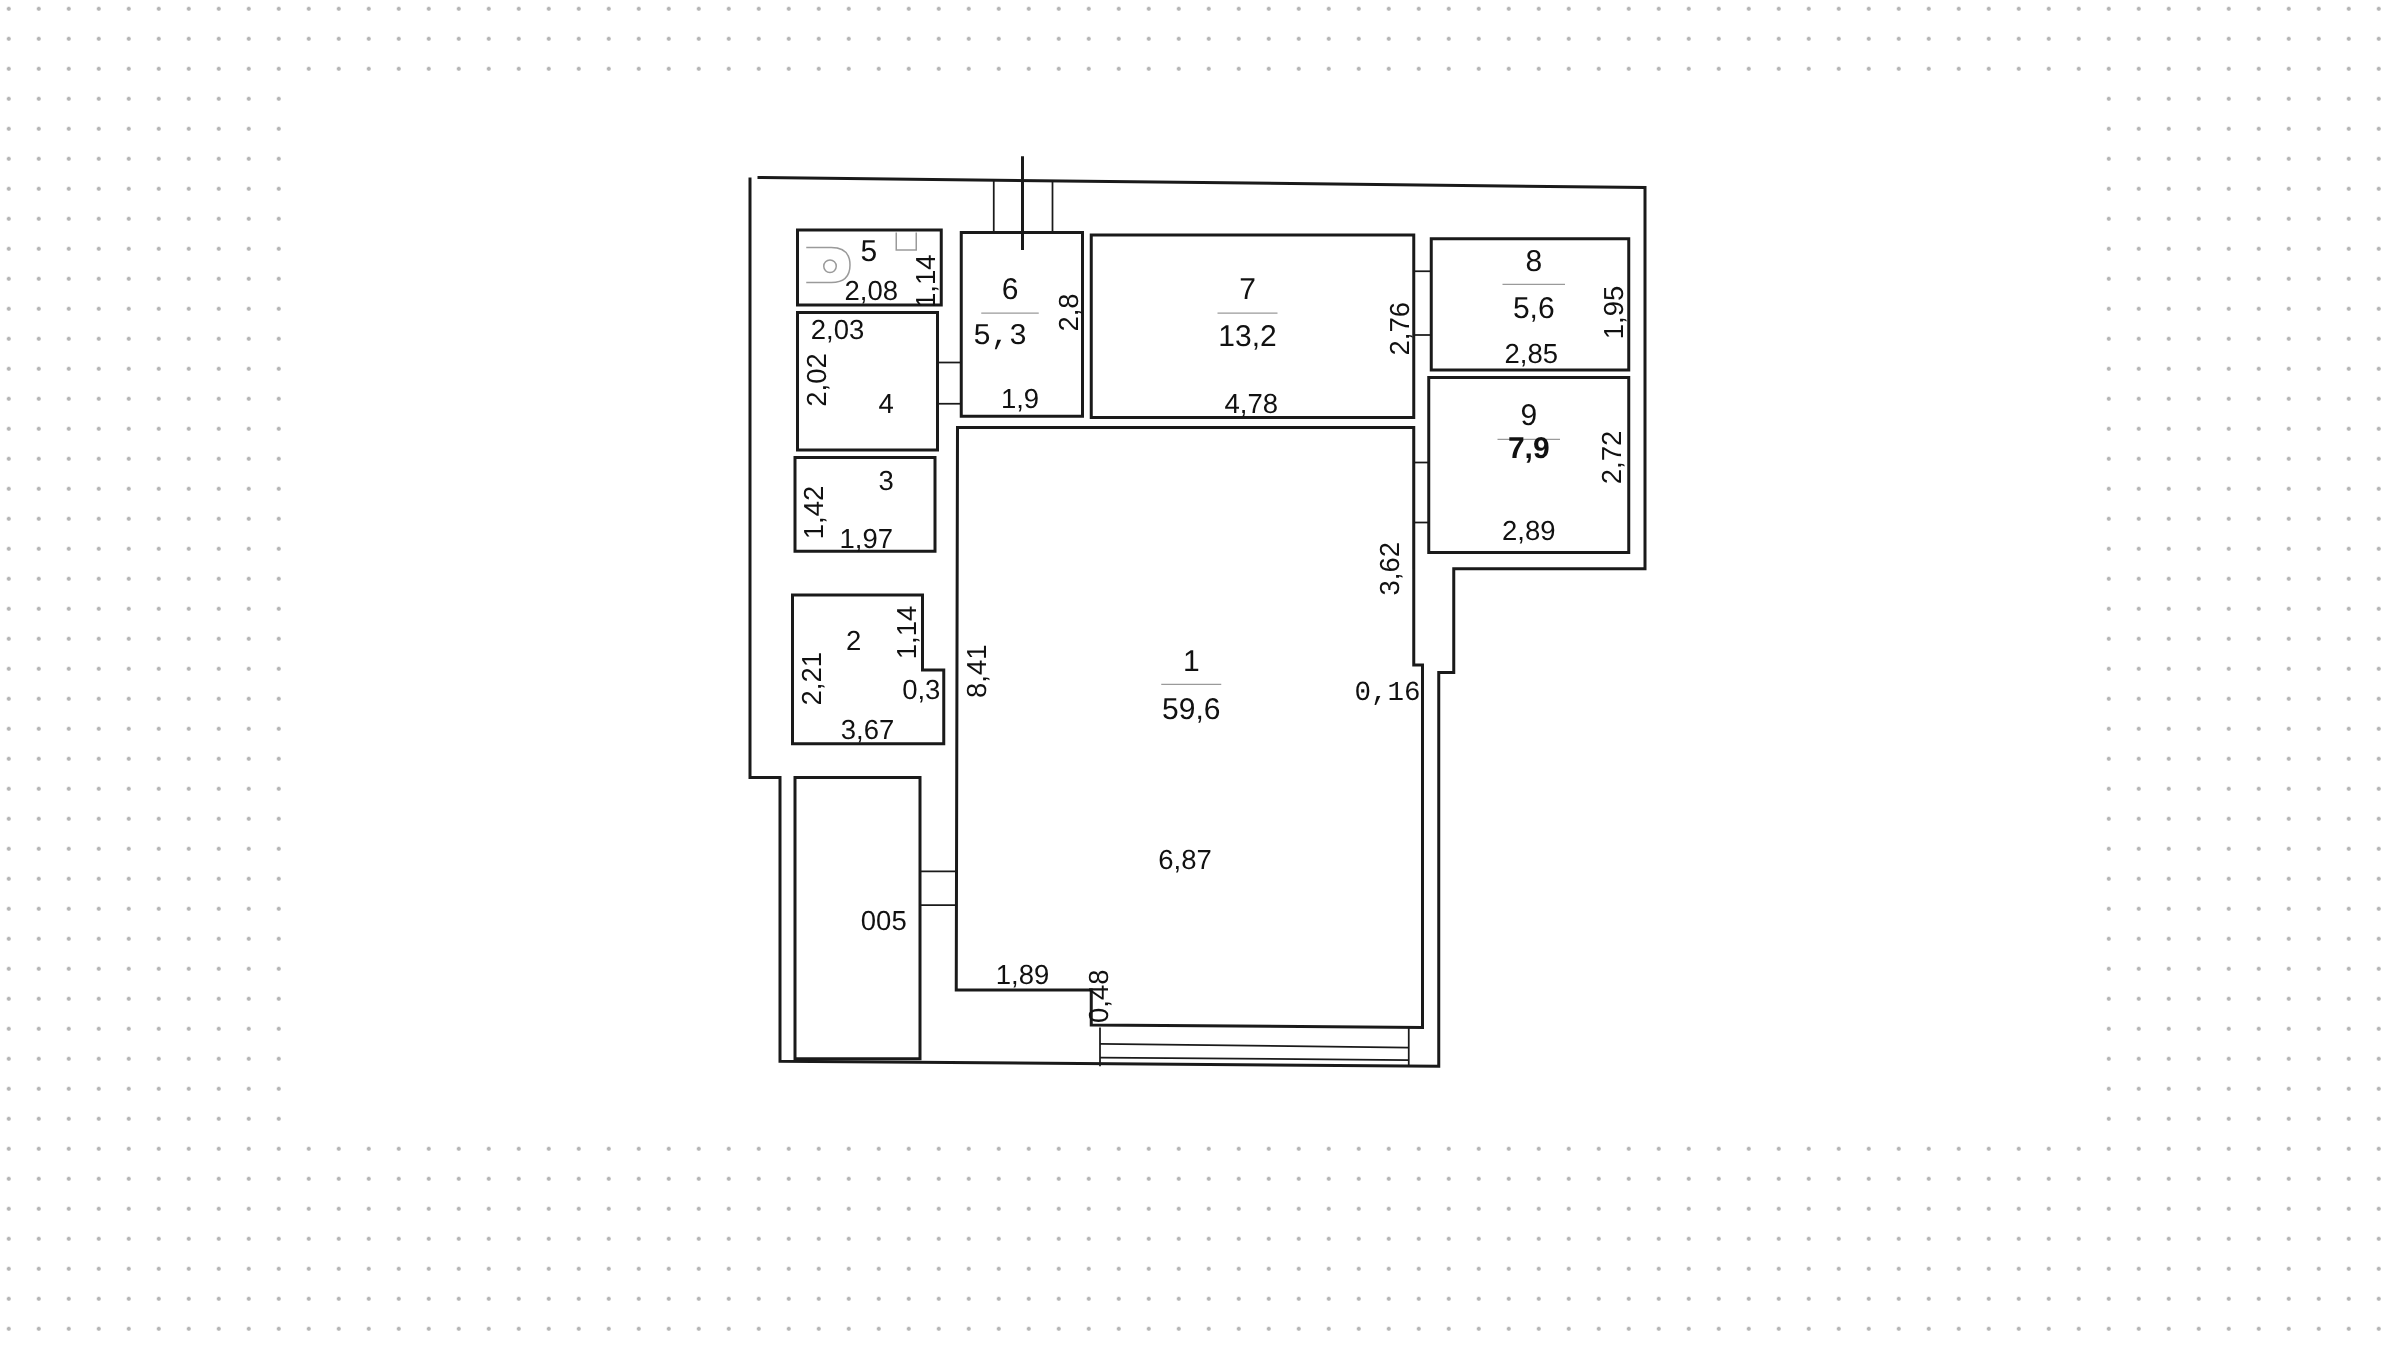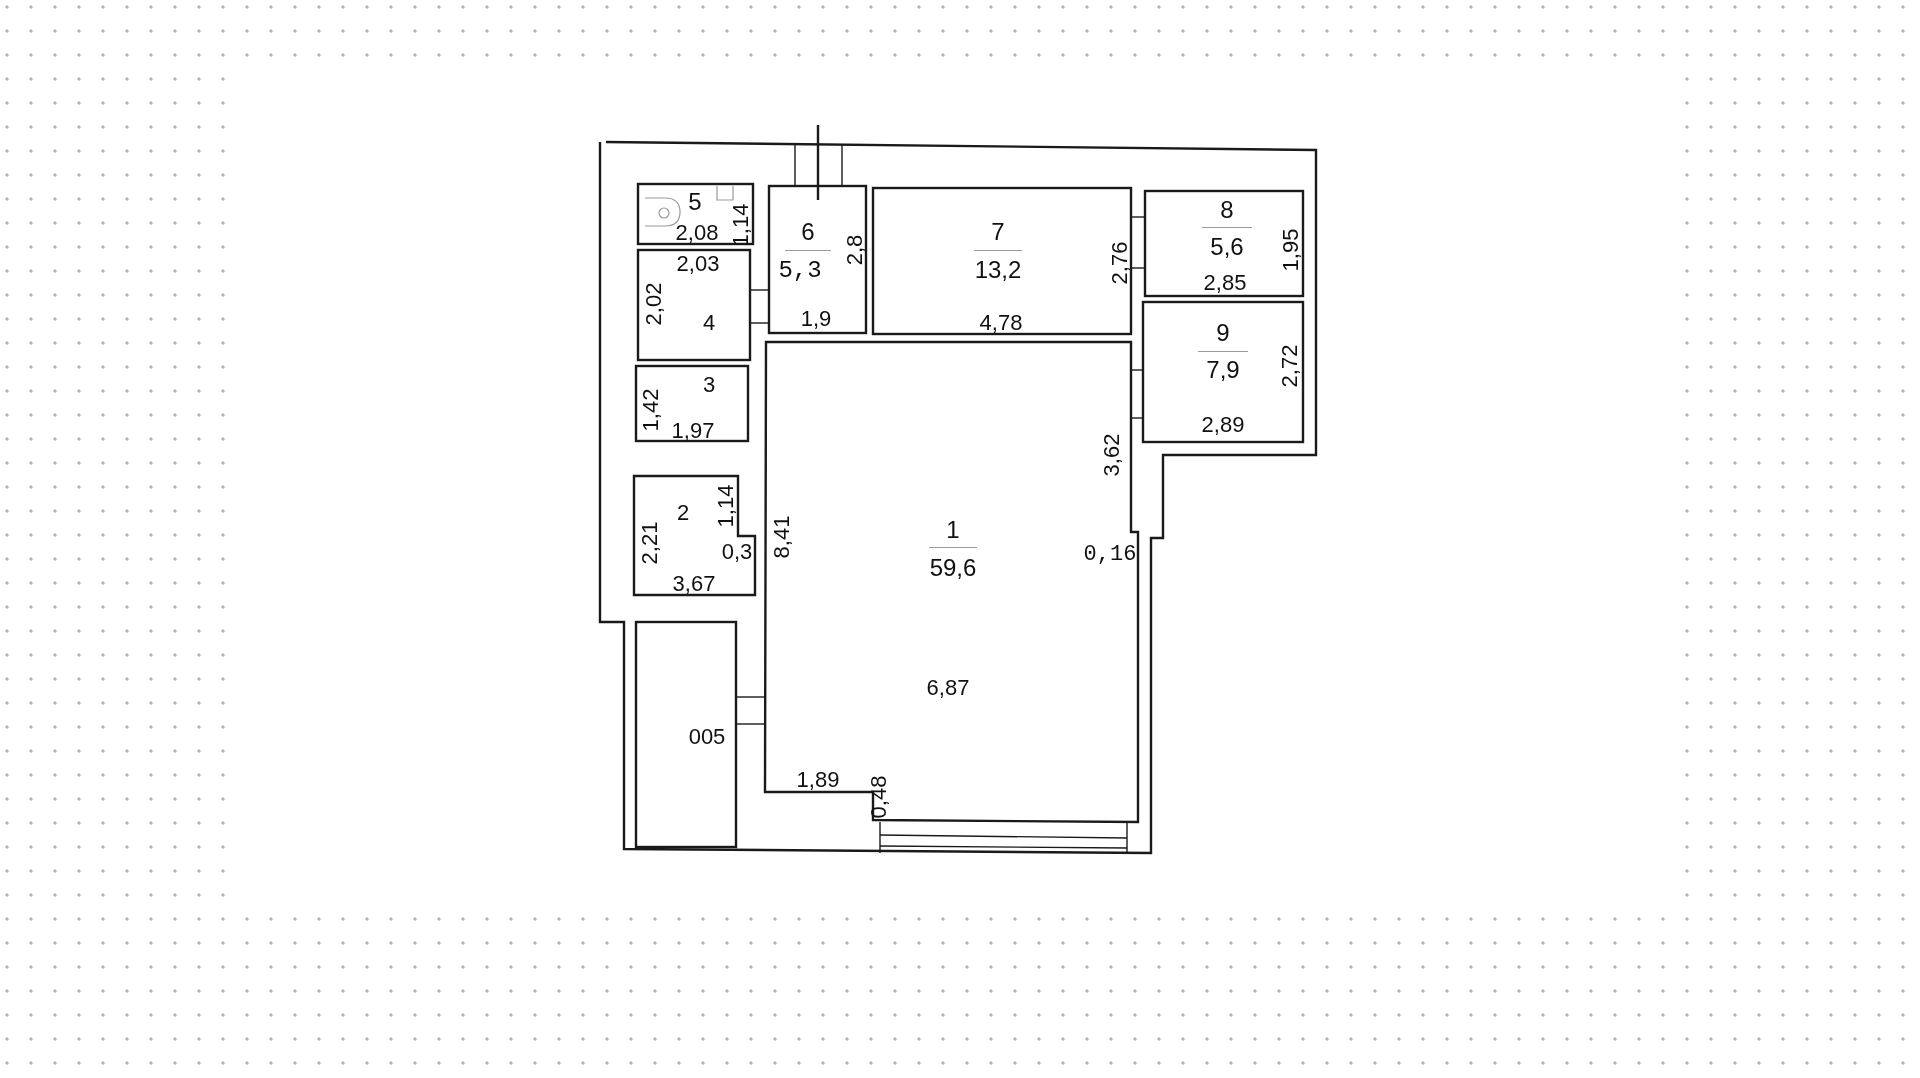--- a/index.html
+++ b/index.html
@@ -88,31 +88,31 @@
 <span class="room-no" style="left:998px;top:232px;">7</span>
 <span class="fraction-line" style="left:998px;top:250px;width:48px;"></span>
 <span class="room-no" style="left:998px;top:270px;">13,2</span>
 
 <span class="room-no" style="left:1227px;top:210px;">8</span>
 <span class="fraction-line" style="left:1227px;top:227px;width:50px;"></span>
 <span class="room-no" style="left:1227px;top:247px;">5,6</span>
 
 <span class="room-no" style="left:1223px;top:333px;">9</span>
 <span class="fraction-line" style="left:1223px;top:351px;width:50px;"></span>
-<span class="room-no" style="left:1223px;top:370px;">7,9</span>
+<span class="room-no" style="left:1223px;top:359px;font-weight:bold;">7,9</span>
 
 <span class="room-no" style="left:953px;top:530px;">1</span>
 <span class="fraction-line" style="left:953px;top:547px;width:48px;"></span>
 <span class="room-no" style="left:953px;top:568px;">59,6</span>
 
 <span class="room-no" style="left:707px;top:737px;font-size:22px;text-align:right;">005</span>
 
 <span class="lbl" style="left:697px;top:233px;text-align:right;">2,08</span>
 <span class="lbl v" style="left:741px;top:225px;">1,14</span>
-<span class="lbl" style="left:698px;top:264px;">2,03</span>
+<span class="lbl" style="left:670px;top:264px;">2,03</span>
 <span class="lbl v" style="left:654px;top:304px;">2,02</span>
 <span class="lbl v" style="left:651px;top:410px;">1,42</span>
 <span class="lbl" style="left:693px;top:431px;">1,97</span>
 <span class="lbl v" style="left:650px;top:543px;">2,21</span>
 <span class="lbl v" style="left:726px;top:506px;">1,14</span>
 <span class="lbl" style="left:737px;top:552px;">0,3</span>
 <span class="lbl" style="left:694px;top:584px;">3,67</span>
 
 <span class="lbl v" style="left:855px;top:250px;">2,8</span>
 <span class="lbl" style="left:816px;top:319px;">1,9</span>

